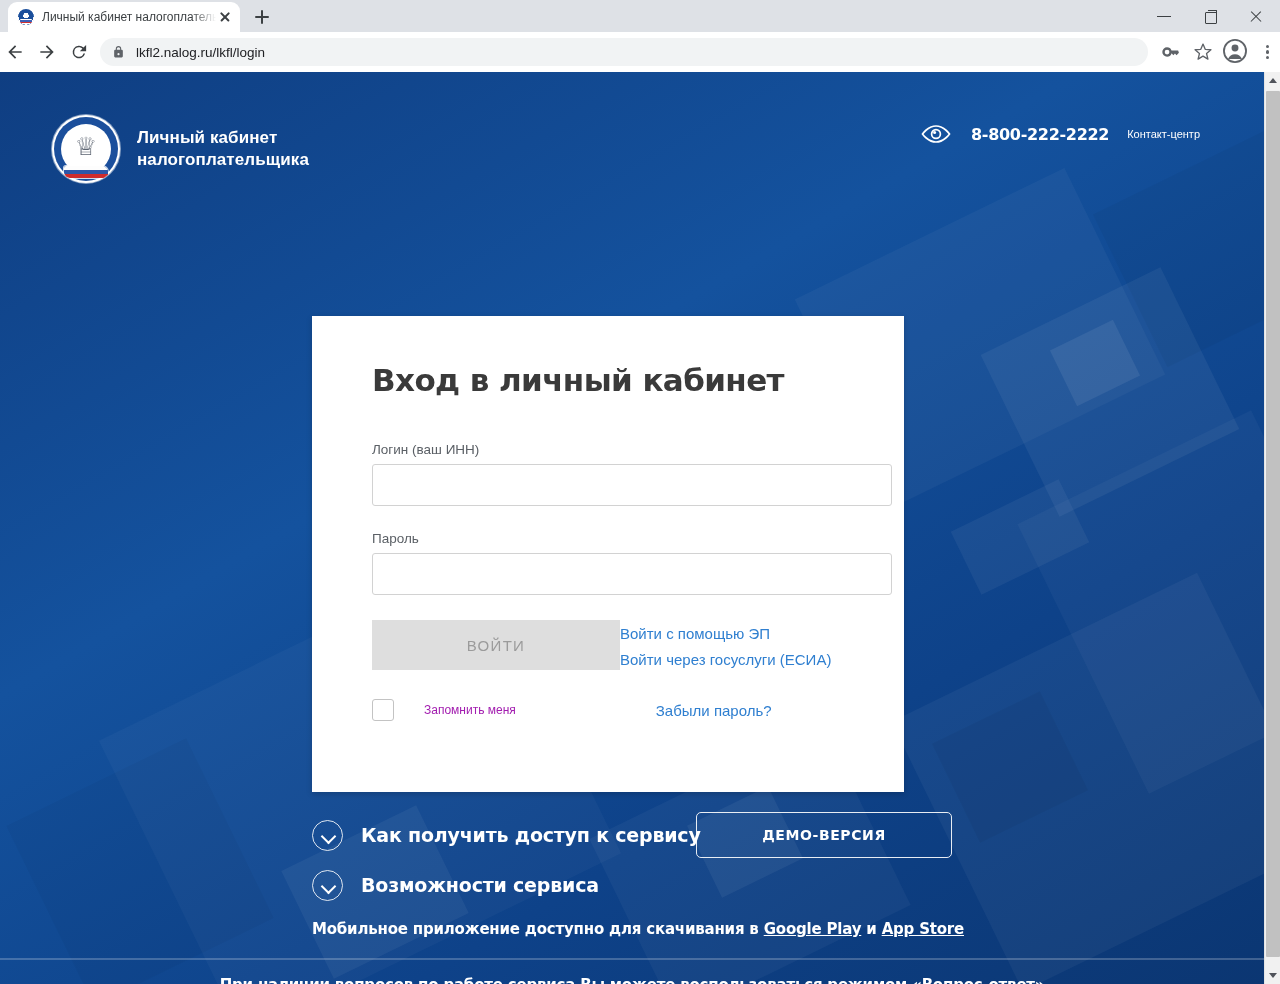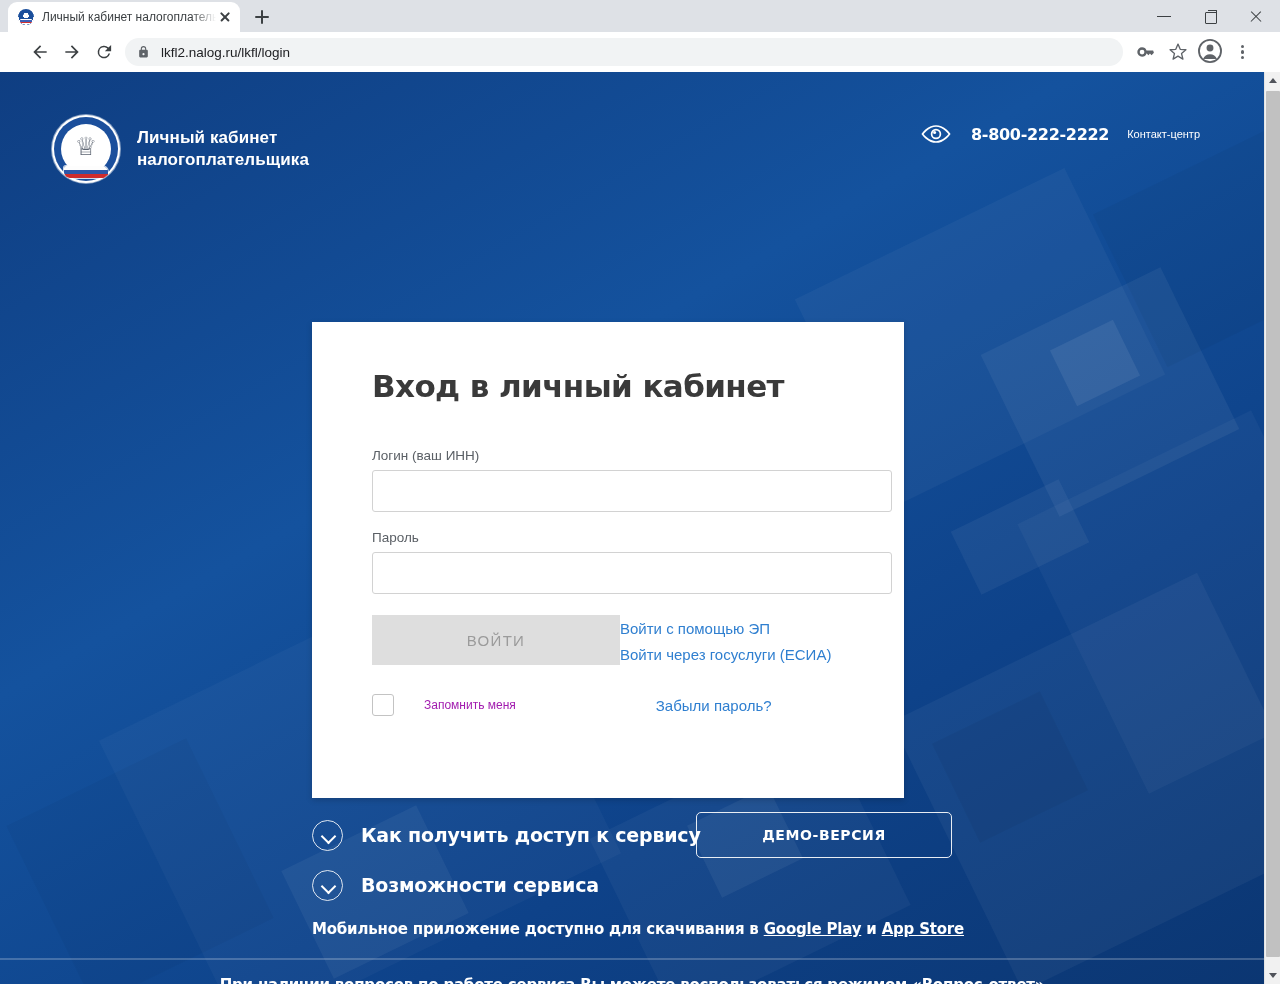--- a/index.html
+++ b/index.html
@@ -72,21 +72,21 @@
   .wc-max::after  { content:""; position:absolute; left:19.5px; top:9.5px; width:8px; height:8px; border:1.4px solid #3c4043; border-top-right-radius:1px; border-left:none; border-bottom:none; }
   .wc-close::before, .wc-close::after {
     content:""; position:absolute; left:15px; top:15.6px; width:14px; height:1.4px; background:#3c4043;
   }
   .wc-close::before { transform: rotate(45deg); }
   .wc-close::after  { transform: rotate(-45deg); }
 
   .toolbar {
     height: 40px; background: #fff;
     display: flex; align-items: center;
-    padding: 0 25px; gap: 2px;
+    padding: 0 0; gap: 2px;
   }
   .tb-btn { width: 30px; height: 30px; position: relative; flex: 0 0 30px; }
   .tb-btn svg { position:absolute; left:50%; top:50%; transform: translate(-50%,-50%); }
 
   .omnibox {
     flex: 1; height: 28px; margin: 0 6px 0 4px;
     background: #f1f3f4; border-radius: 14px;
     display: flex; align-items: center; padding: 0 12px;
   }
   .omnibox .lock { flex: 0 0 14px; margin-right: 10px; display:flex; }
@@ -166,36 +166,36 @@
   }
   .eye-icon { width:34px; height:22px; flex:0 0 34px; }
   .phone {
     color:#fff; font-size:16px; font-weight:bold; letter-spacing:-.3px;
     font-family:"DejaVu Sans", sans-serif;
   }
   .contact-label { color:#fff; font-size:11px; }
 
   
   .card {
-    position:absolute; left:312px; top:250px; width:592px; height:476px;
+    position:absolute; left:312px; top:244px; width:592px; height:476px;
     background:#fff; box-shadow:0 2px 6px rgba(0,0,0,.18);
   }
   .card-inner { padding:46px 60px 0 60px; }
   .card-title {
     font-size:31px; font-weight:bold; color:#3a3a3a;
     font-family:"DejaVu Sans", sans-serif;
     letter-spacing:-.6px; margin-bottom:44px;
   }
   .field-label { font-size:13.5px; color:#5b6066; margin-bottom:7px; }
   .field-input {
     width:520px; height:42px; border:1px solid #d2d2d2; border-radius:3px;
     background:#fff; outline:none; font-size:14px; padding:0 10px;
     color:#222; font-family:"Liberation Sans", sans-serif;
   }
-  .field-block { margin-bottom:18px; }
+  .field-block { margin-bottom:25px; }
   .actions { display:flex; align-items:flex-start; margin-top:21px; }
   .btn-login {
     width:248px; height:50px; background:#dedede; border:none;
     color:#9b9b9b; font-size:15px; letter-spacing:1.3px;
     font-family:"Liberation Sans", sans-serif; cursor:default;
   }
   .alt-links { display:flex; flex-direction:column; gap:9px; padding-top:5px;justify-content:space-between; }
   .alt-links a { color:#2f7fd0; font-size:15px; text-decoration:none; }
   .bottom-row { display:flex; align-items:center; margin-top:29px; }
   .checkbox {

